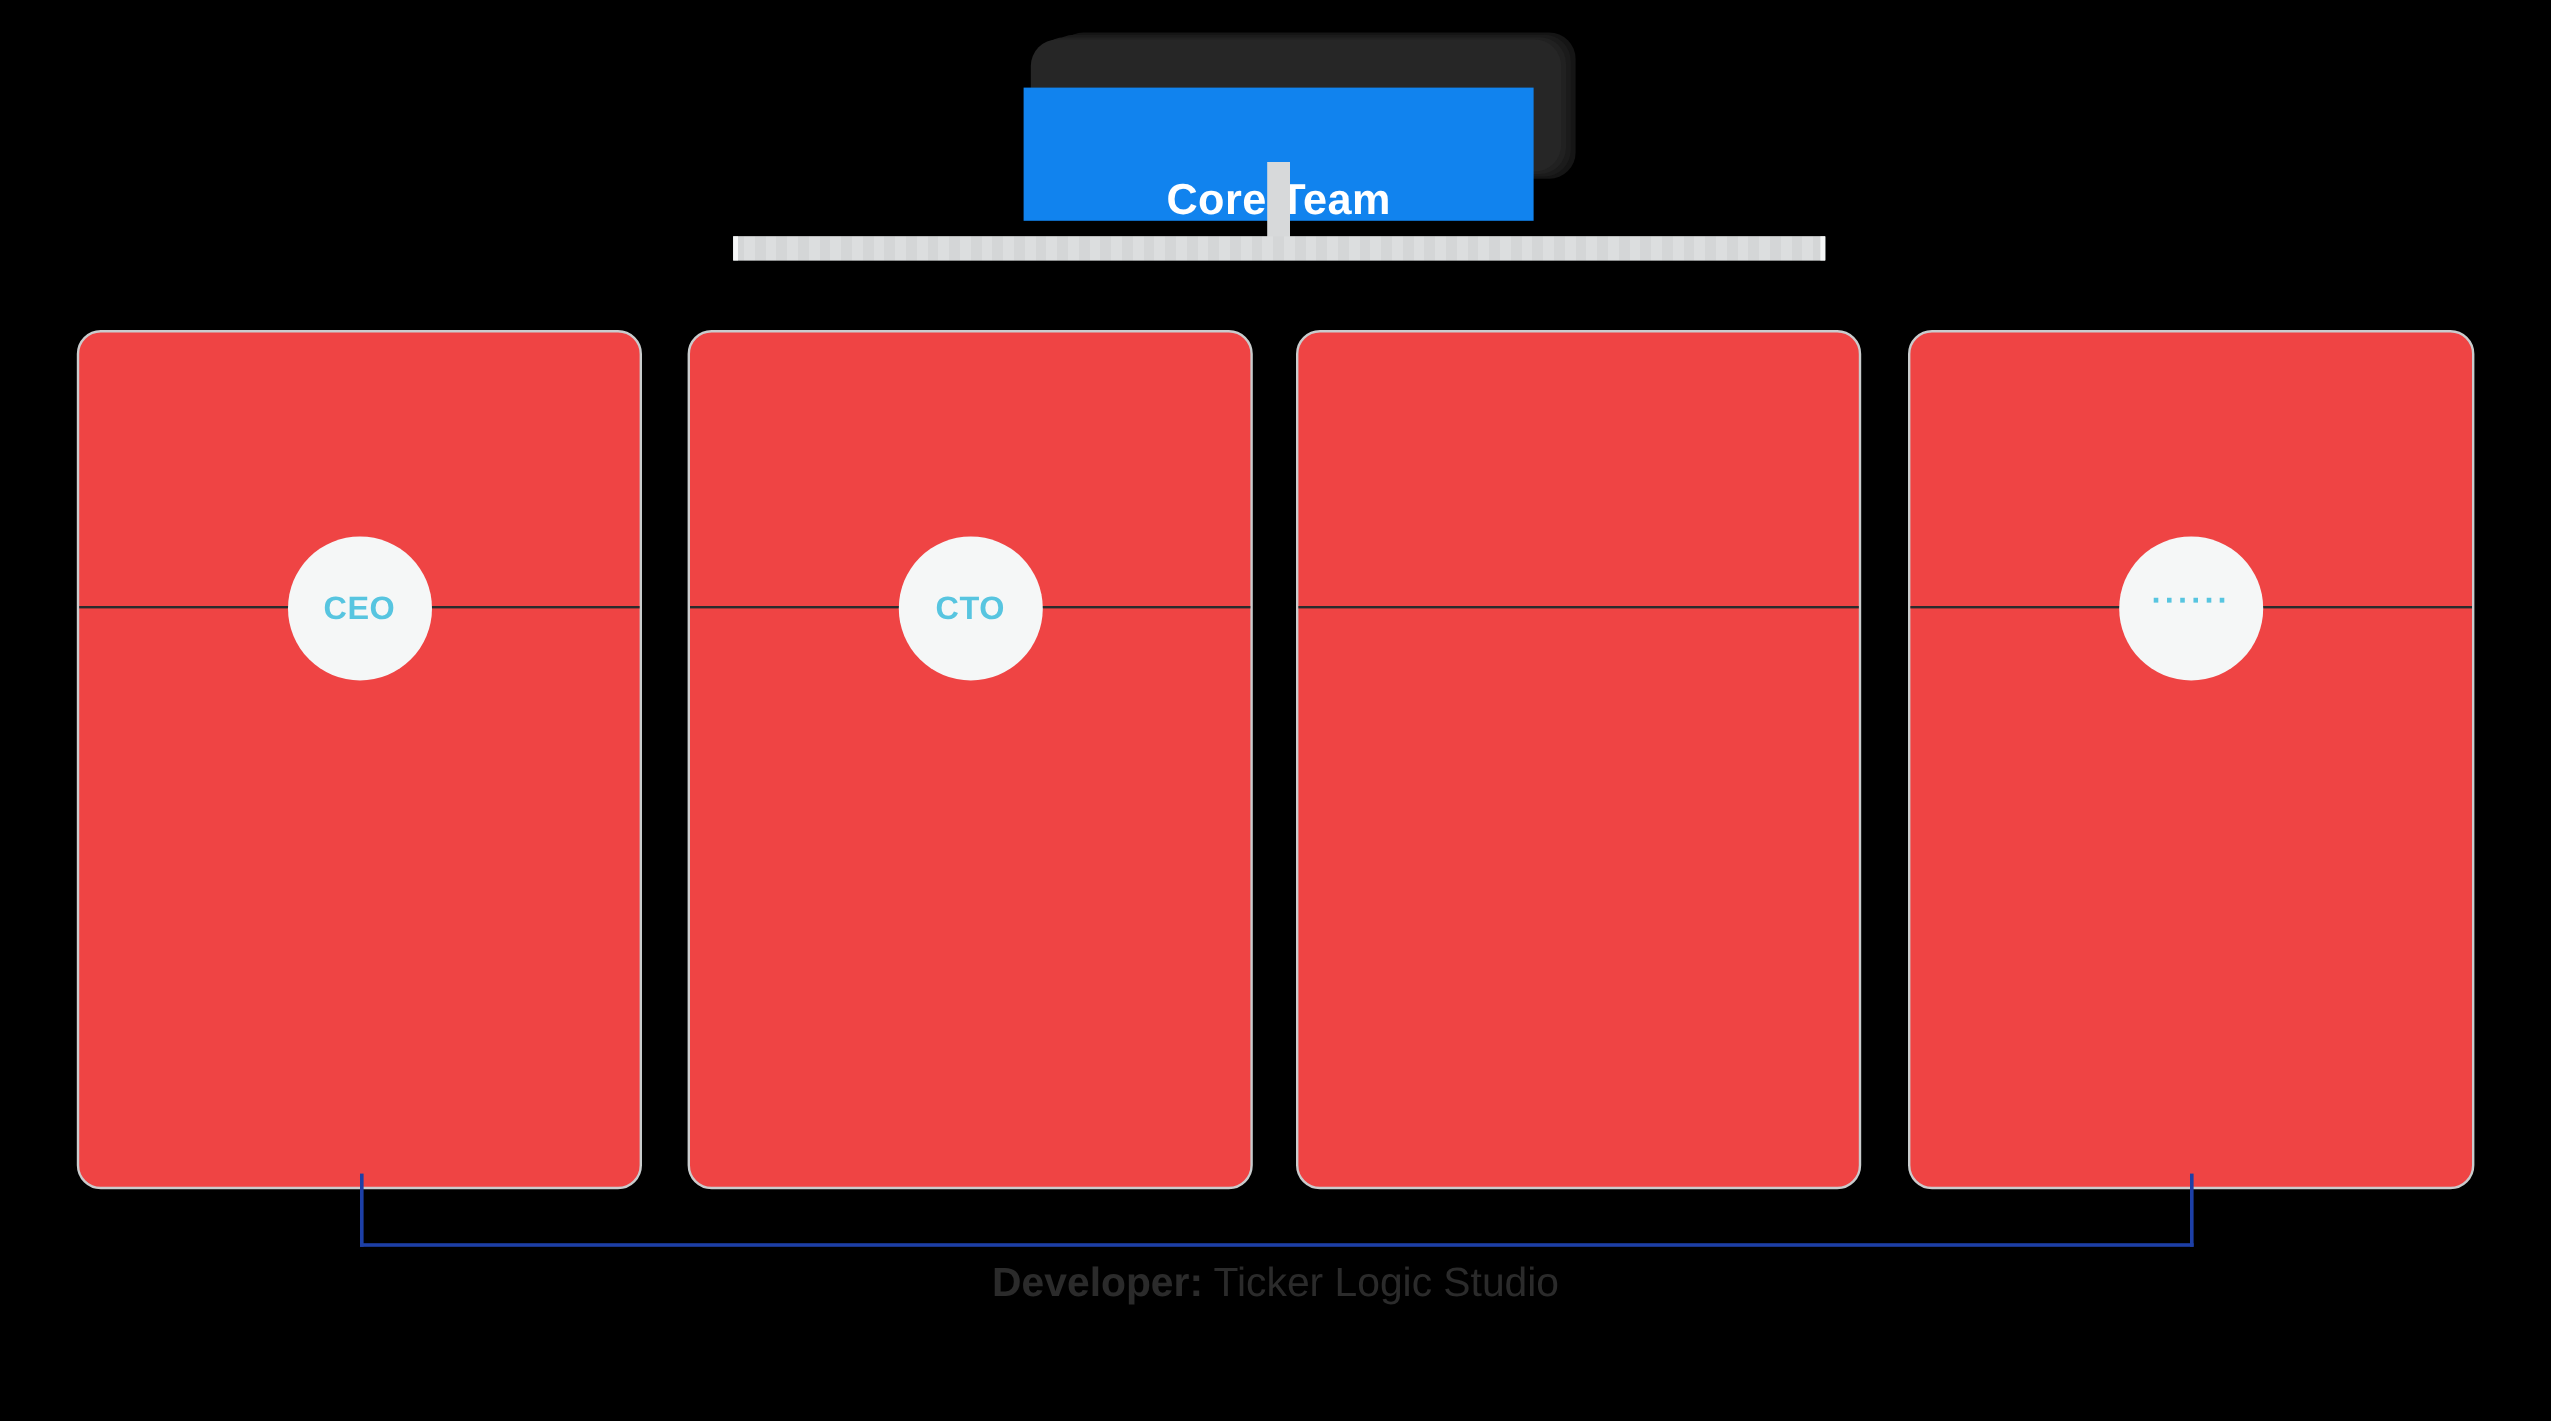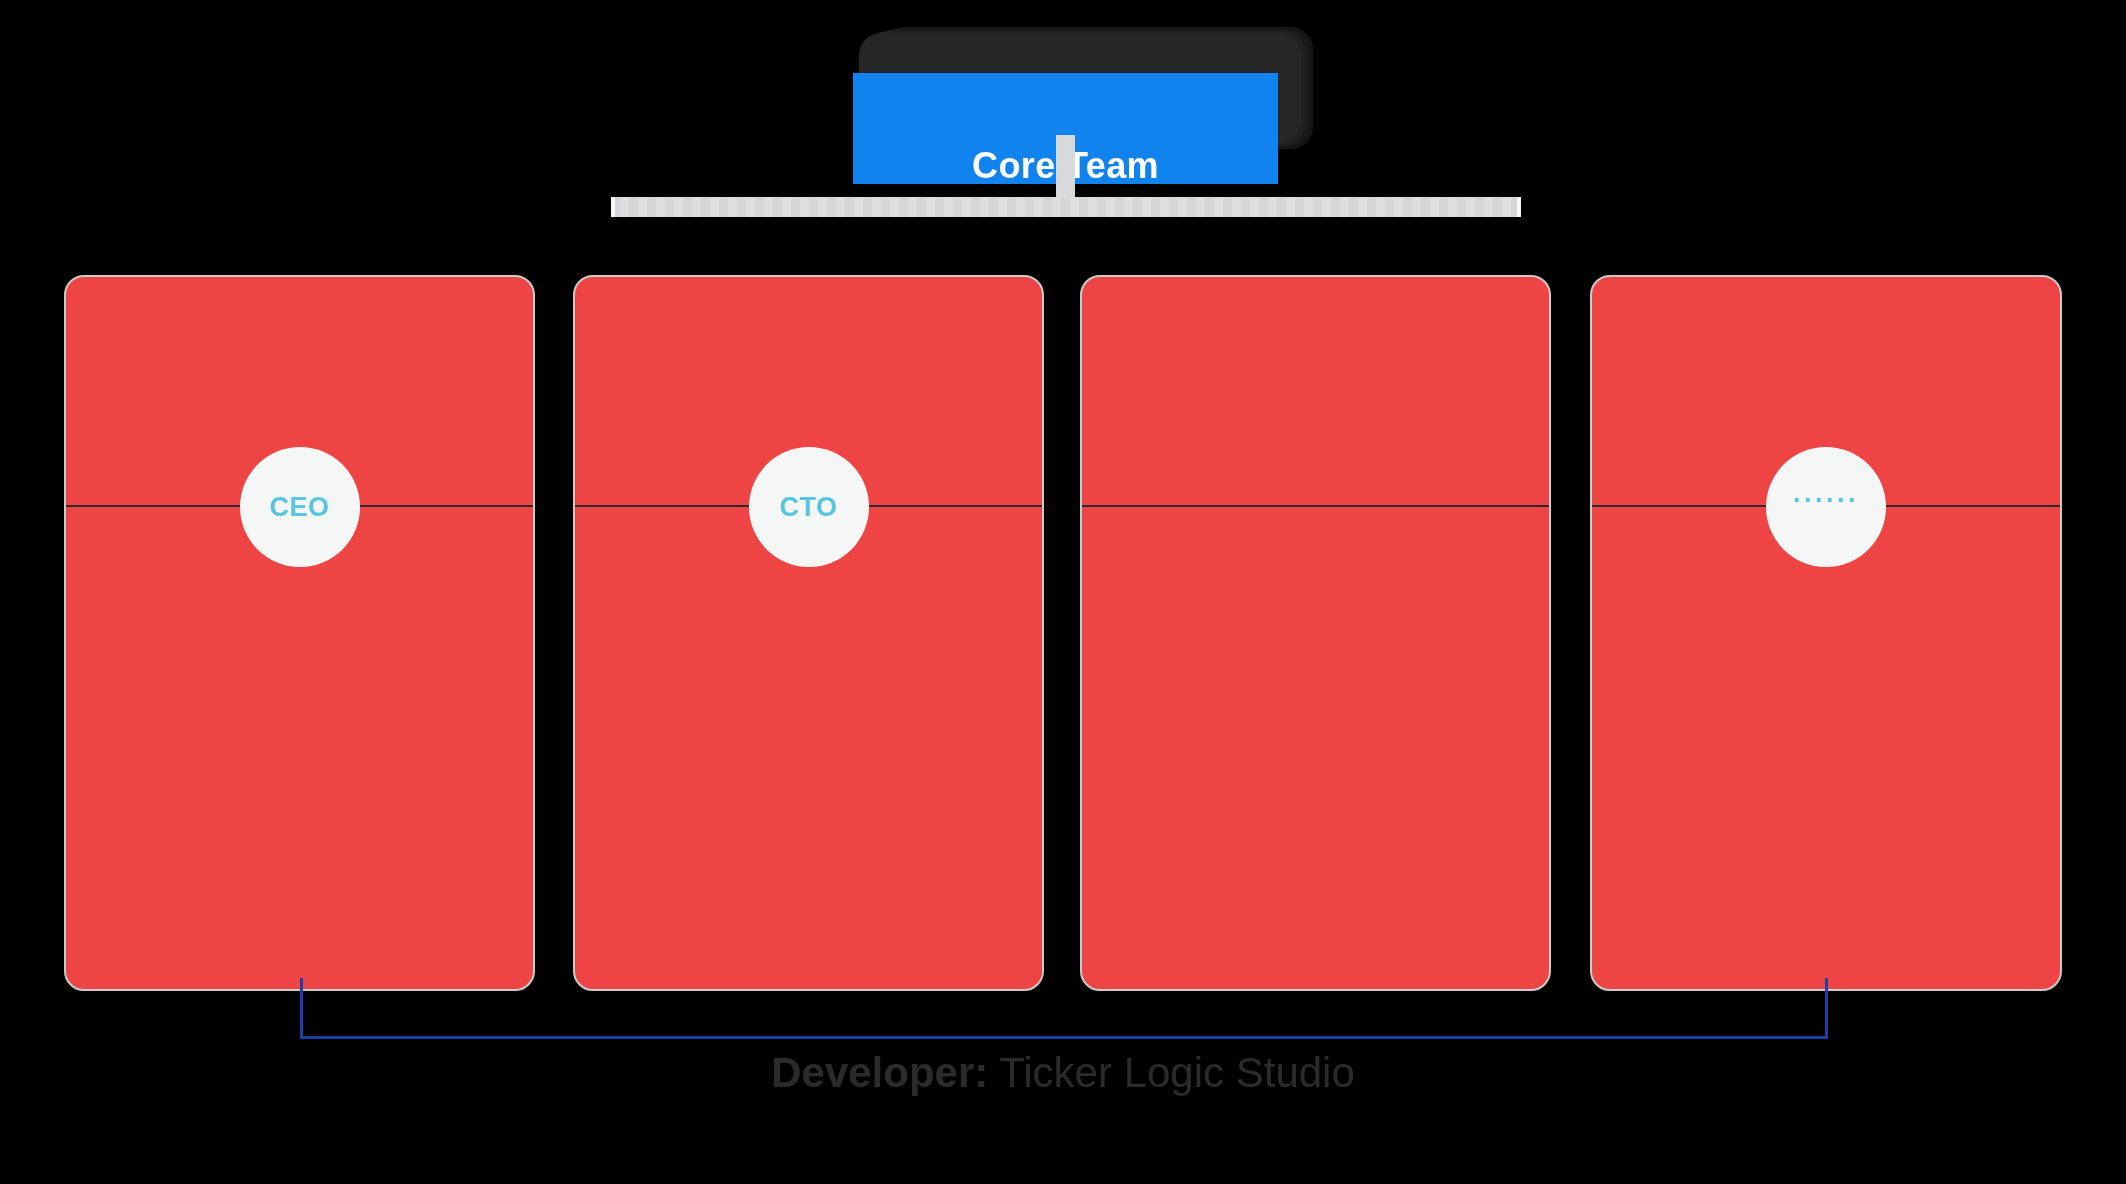--- a/index.html
+++ b/index.html
@@ -162,21 +162,21 @@
     border-bottom: 3px solid #1d3fa6;
     box-sizing: border-box;
   }
   .credit {
     position: absolute;
     left: 0;
     top: 1052px;
     width: 2126px;
     text-align: center;
     color: #2b2b2b;
-    font-size: 42px;
+    font-size: 34px;
     line-height: 1;
     white-space: nowrap;
   }
   .credit .lead { font-weight: bold; }
   .credit .name { font-weight: normal; }
 </style>
 </head>
 <body>
 
 <div id="stage">

